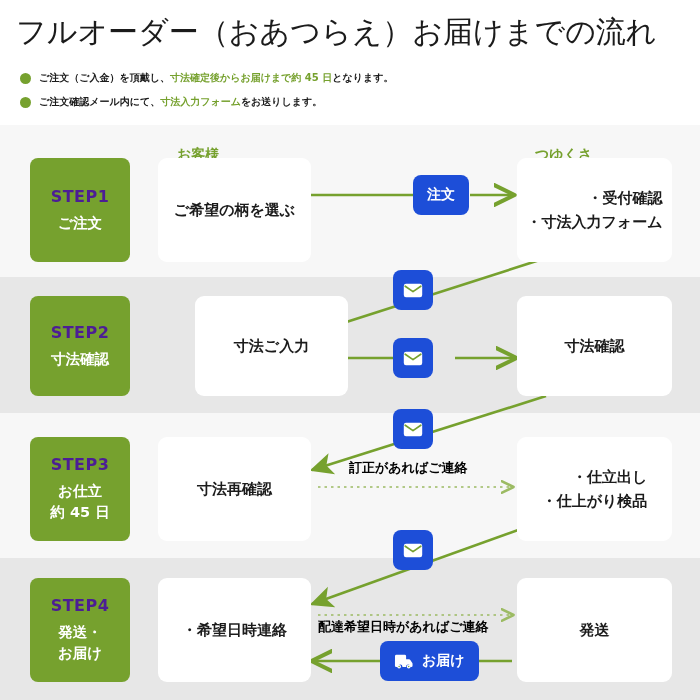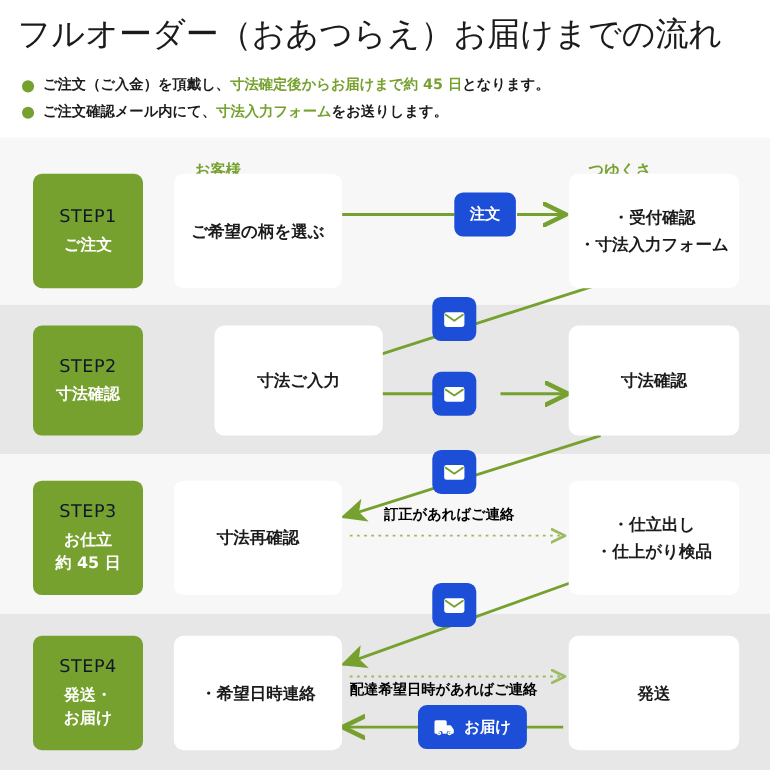--- a/index.html
+++ b/index.html
@@ -21,21 +21,21 @@
     position: absolute; left: 16px; top: 10px;
     width: 672px;
     font-family: "DejaVu Serif", "Liberation Serif", serif;
     font-size: 30px; line-height: 44px;
     color: #1b1b1b; letter-spacing: 0px;
     white-space: nowrap;
   }
   .note-row {
     position: absolute; left: 20px;
     display: flex; align-items: center;
-    font-size: 13px; line-height: 20px; color: #1b1b1b;
+    font-size: 10px; line-height: 20px; color: #1b1b1b;
     font-weight: 700;
     white-space: nowrap;
   }
   #note-1 { top: 68px; }
   #note-2 { top: 92px; }
   .note-bullet {
     width: 11px; height: 11px; border-radius: 50%;
     background: #76a12e; margin-right: 8px; flex: 0 0 auto;
   }
   .accent { color: #76a12e; }
@@ -52,41 +52,41 @@
   
   .step-chip {
     position: absolute; left: 30px;
     width: 100px; border-radius: 8px;
     background: #76a12e;
     display: flex; flex-direction: column;
     align-items: center; justify-content: center;
     color: #ffffff;
   }
   .step-num {
-    font-size: 16px; font-weight: 400; letter-spacing: 0.5px;
-    color: #0f172a;
+    font-size: 16px; font-weight: 700; letter-spacing: 0.5px;
+    color: #4c1d95;
     margin-bottom: 7px;
   }
   .step-name {
     font-size: 14.5px; font-weight: 700; line-height: 21px;
     text-align: center; color: #ffffff;
   }
 
   
   .card {
     position: absolute;
     background: #ffffff;
     border-radius: 9px;
     display: flex; align-items: center; justify-content: center;
     font-size: 15px; font-weight: 700; color: #1b1b1b;
     line-height: 24px;
   }
   .card.left  { left: 158px; width: 153px; }
   .card.right { left: 517px; width: 155px; }
-  .card .list { text-align: center; }
+  .card .list { text-align: right; }
 
   
   .col-caption {
     position: absolute; top: 146px;
     font-size: 14px; font-weight: 700; color: #76a12e;
     white-space: nowrap;
   }
   #caption-customer { left: 177px; }
   #caption-shop     { left: 535px; }
 

